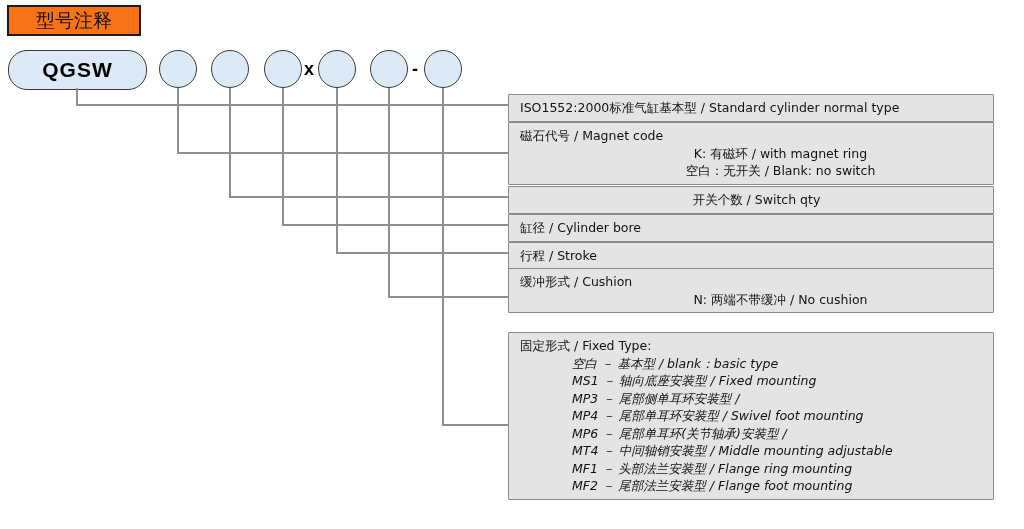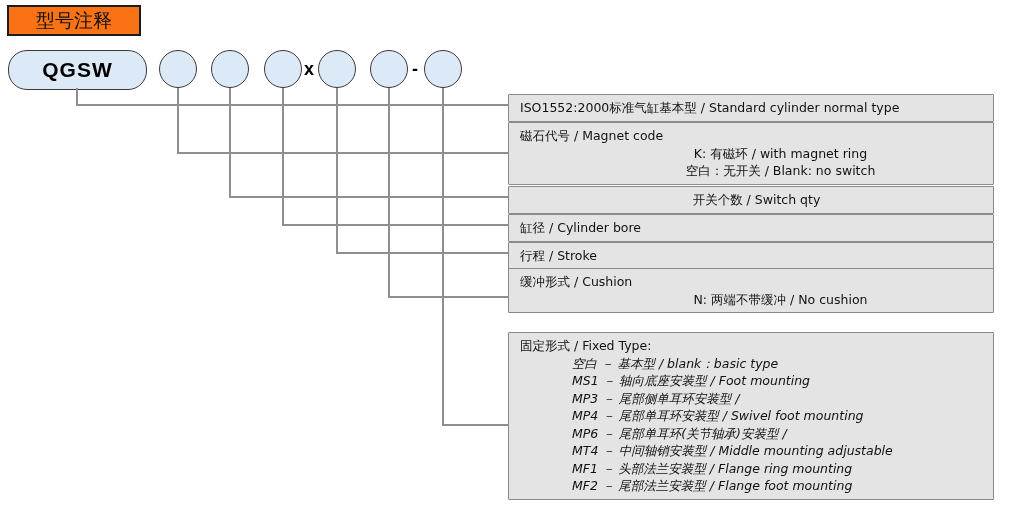--- a/index.html
+++ b/index.html
@@ -145,21 +145,21 @@
   </div>
 
   <div class="dbox" style="top:268px;">
     <div class="dline cn">缓冲形式 / Cushion</div>
     <div class="dline cn ind">N: 两端不带缓冲 / No cushion</div>
   </div>
 
   <div class="dbox" style="top:332px;">
     <div class="dline cn">固定形式 / Fixed Type:</div>
     <div class="dline cn ind2">空白 － 基本型 / blank：basic type</div>
-    <div class="dline cn ind2">MS1 － 轴向底座安装型 / Foot mounting</div>
+    <div class="dline cn ind2">MS1 － 轴向底座安装型 / Fixed mounting</div>
     <div class="dline cn ind2">MP3 － 尾部侧单耳环安装型 /</div>
     <div class="dline cn ind2">MP4 － 尾部单耳环安装型 / Swivel foot mounting</div>
     <div class="dline cn ind2">MP6 － 尾部单耳环(关节轴承)安装型 /</div>
     <div class="dline cn ind2">MT4 － 中间轴销安装型 / Middle mounting adjustable</div>
     <div class="dline cn ind2">MF1 － 头部法兰安装型 / Flange ring mounting</div>
     <div class="dline cn ind2">MF2 － 尾部法兰安装型 / Flange foot mounting</div>
   </div>
 
 </div>
 

